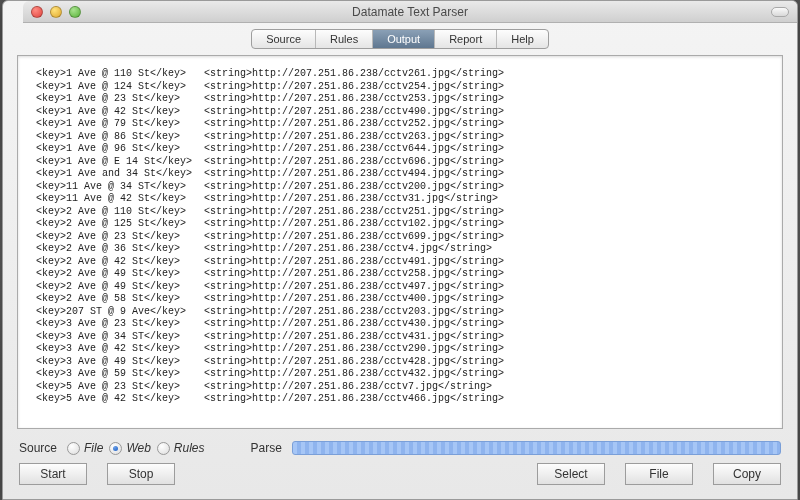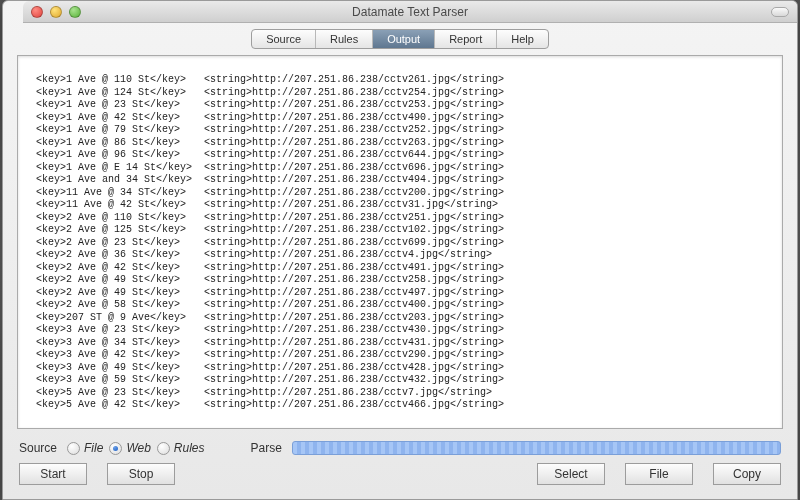--- a/index.html
+++ b/index.html
@@ -66,21 +66,21 @@
     background: linear-gradient(#8aa0b6,#5f7790);
     color: #fff;
   }
   .panel {
     margin: 2px 14px 6px 14px;
     flex: 1;
     background: #fff;
     border: 1px solid #aaa;
     box-shadow: inset 0 1px 3px rgba(0,0,0,.15);
     overflow: auto;
-    padding: 18px 6px;
+    padding: 12px 6px;
   }
   .panel pre {
     font-family: Monaco, "Courier New", monospace;
     font-size: 10px;
     line-height: 12.5px;
     color: #222;
     white-space: pre;
   }
   .controls {
     padding: 6px 16px 14px 16px;

